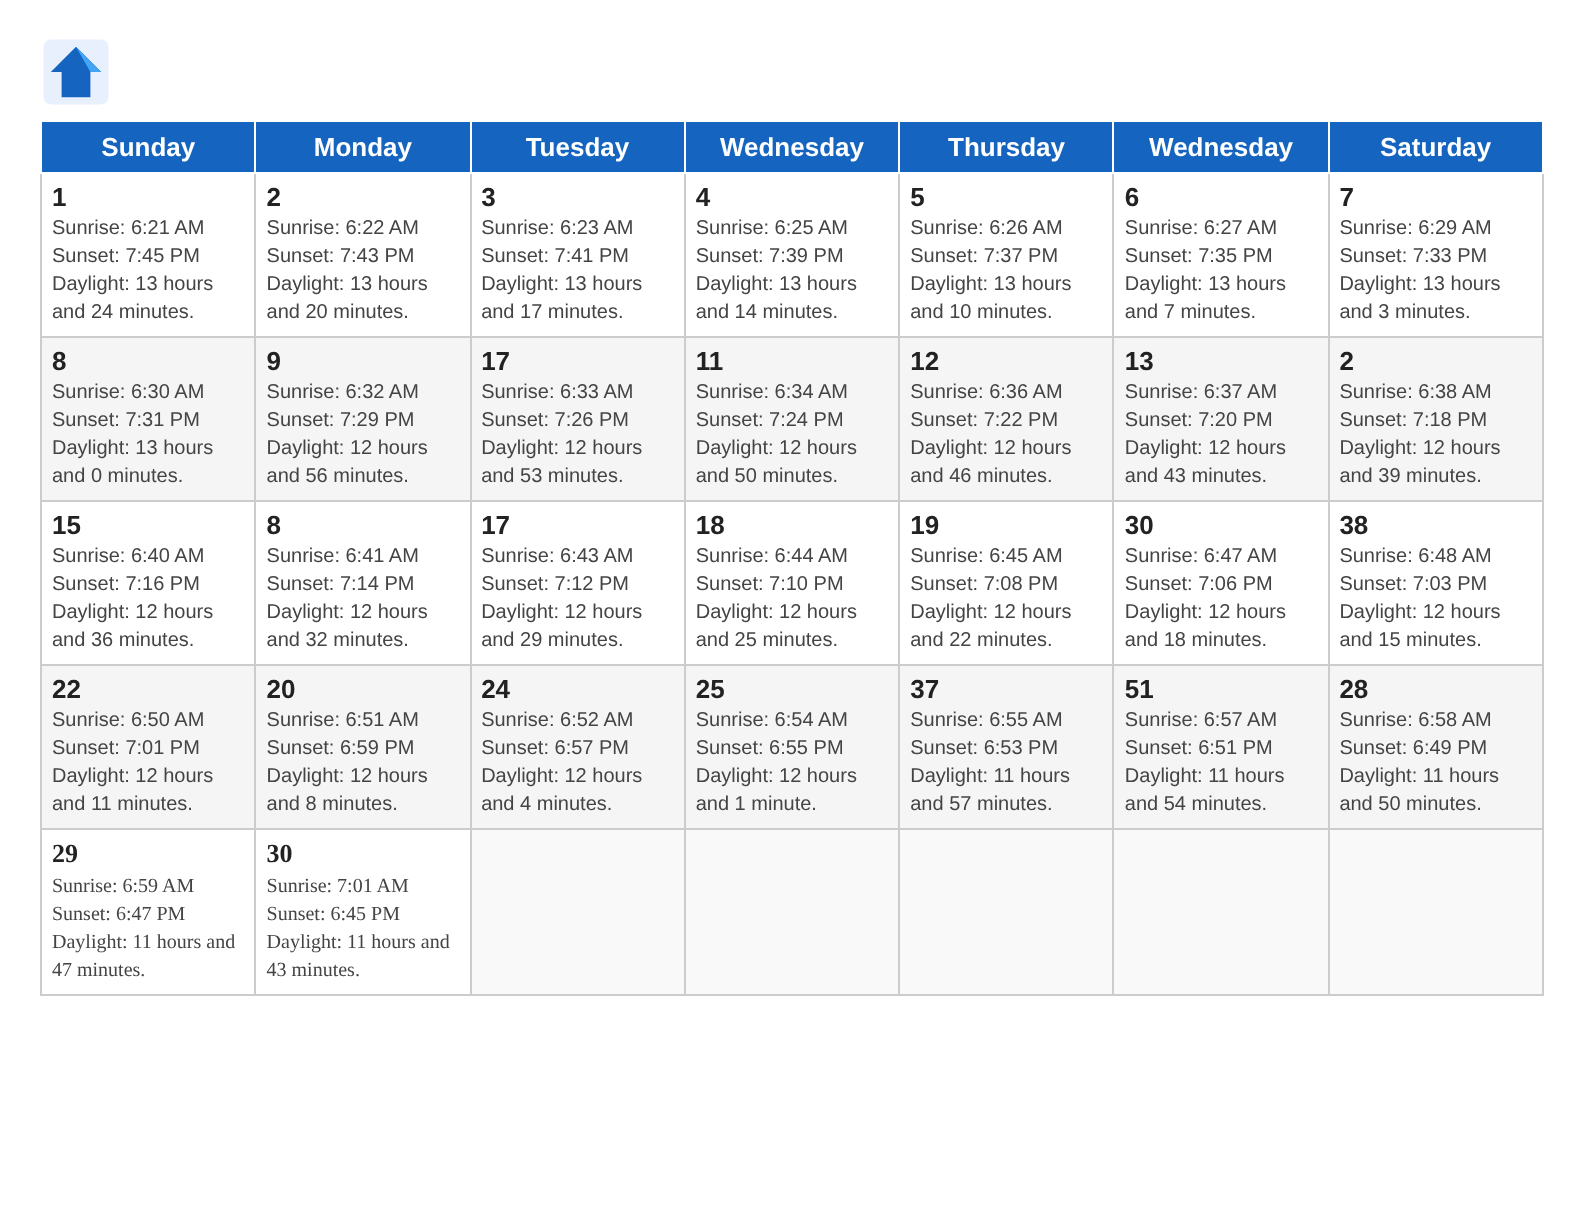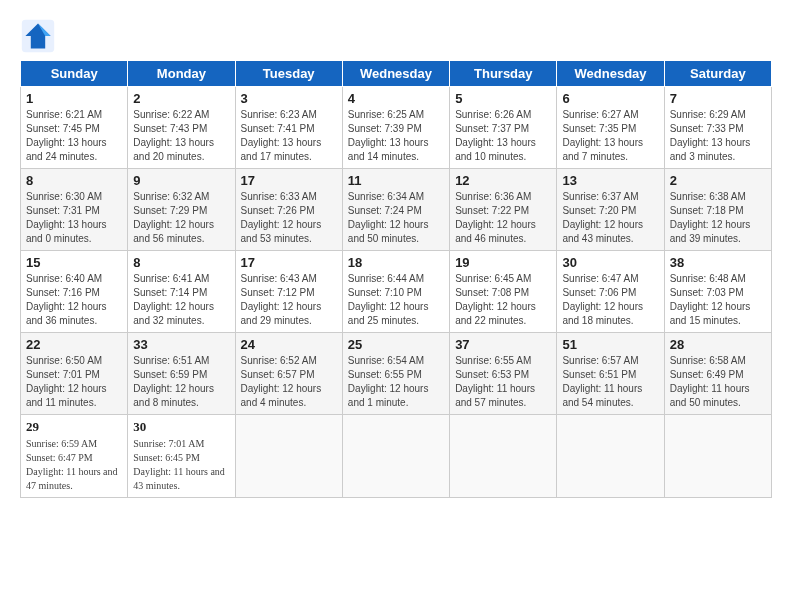--- a/index.html
+++ b/index.html
@@ -218,21 +218,21 @@
             <span class="day-num">38</span>
             <div class="cell-info">Sunrise: 6:48 AM<br>Sunset: 7:03 PM<br>Daylight: 12 hours and 15 minutes.</div>
           </td>
         </tr>
         <tr>
           <td>
             <span class="day-num">22</span>
             <div class="cell-info">Sunrise: 6:50 AM<br>Sunset: 7:01 PM<br>Daylight: 12 hours and 11 minutes.</div>
           </td>
           <td>
-            <span class="day-num">33</span>
+            <span class="day-num">20</span>
             <div class="cell-info">Sunrise: 6:51 AM<br>Sunset: 6:59 PM<br>Daylight: 12 hours and 8 minutes.</div>
           </td>
           <td>
             <span class="day-num">24</span>
             <div class="cell-info">Sunrise: 6:52 AM<br>Sunset: 6:57 PM<br>Daylight: 12 hours and 4 minutes.</div>
           </td>
           <td>
             <span class="day-num">25</span>
             <div class="cell-info">Sunrise: 6:54 AM<br>Sunset: 6:55 PM<br>Daylight: 12 hours and 1 minute.</div>
           </td>

